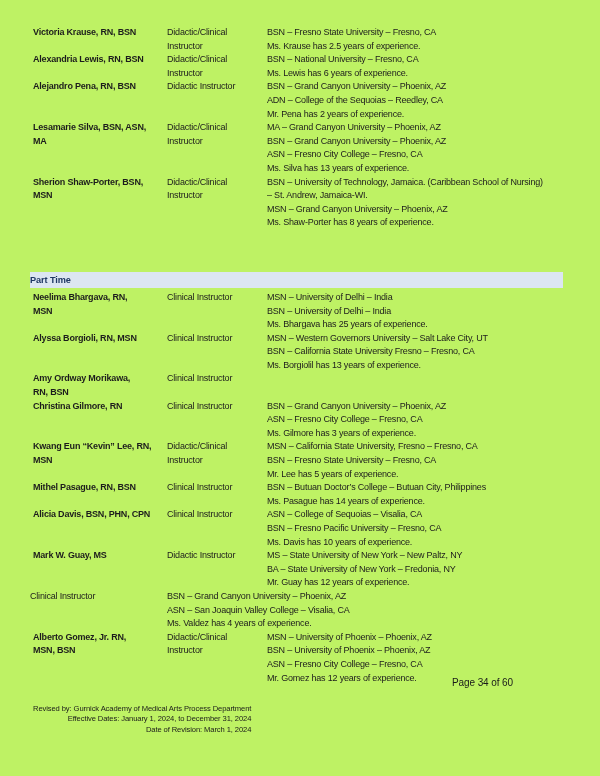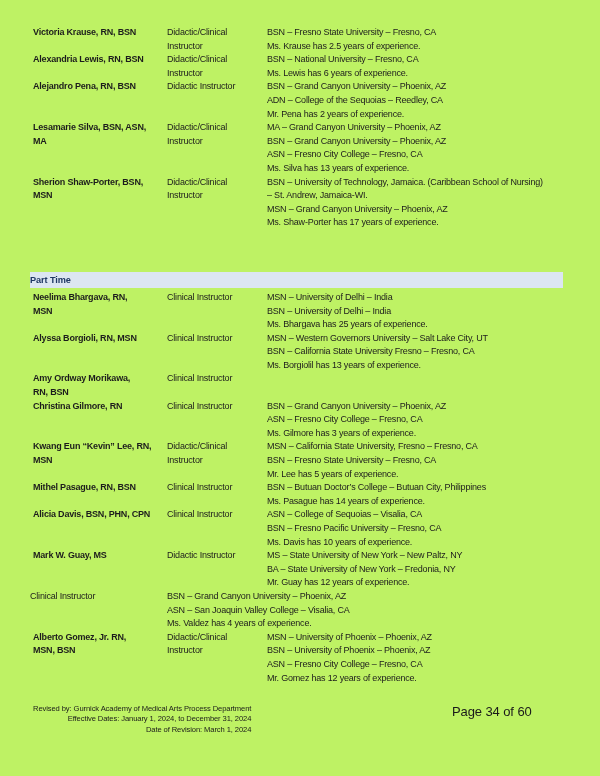--- a/index.html
+++ b/index.html
@@ -24,22 +24,22 @@
     background:#dce6f1; 
     font-size:9.2px; font-weight:bold; line-height:16px; color:#1f3864;
     letter-spacing:-0.1px;
   }
 
   .footer {
     position:absolute; left:33px; top:704px;
     font-size:7.6px; line-height:10.3px; color:#1a1a1a; letter-spacing:-0.1px;text-align:right;
   }
   .pagenum {
-    position:absolute; left:452px; top:704px;
-    font-size:13px; color:#1a1a1a; letter-spacing:-0.1px;
+    position:absolute; left:452px; top:677px;
+    font-size:10px; color:#1a1a1a; letter-spacing:-0.1px;
   }
 </style>
 </head>
 <body>
 
 <div class="page">
 
   <div class="ftable full">
 
       <div class="frow">
@@ -78,21 +78,21 @@
       </div>
 
       <div class="frow">
         <div class="cell name">Sherion Shaw-Porter, BSN,
 MSN</div>
         <div class="cell role">Didactic/Clinical
 Instructor</div>
         <div class="cell creds">BSN – University of Technology, Jamaica. (Caribbean School of Nursing)
 – St. Andrew, Jamaica-WI.
 MSN – Grand Canyon University – Phoenix, AZ
-Ms. Shaw-Porter has 17 years of experience.</div>
+Ms. Shaw-Porter has 8 years of experience.</div>
       </div>
     </div>
 
   <div class="spacer"></div>
 
   <div class="band">
     <span>Part Time</span>
   </div>
 
   <div class="ftable part">

